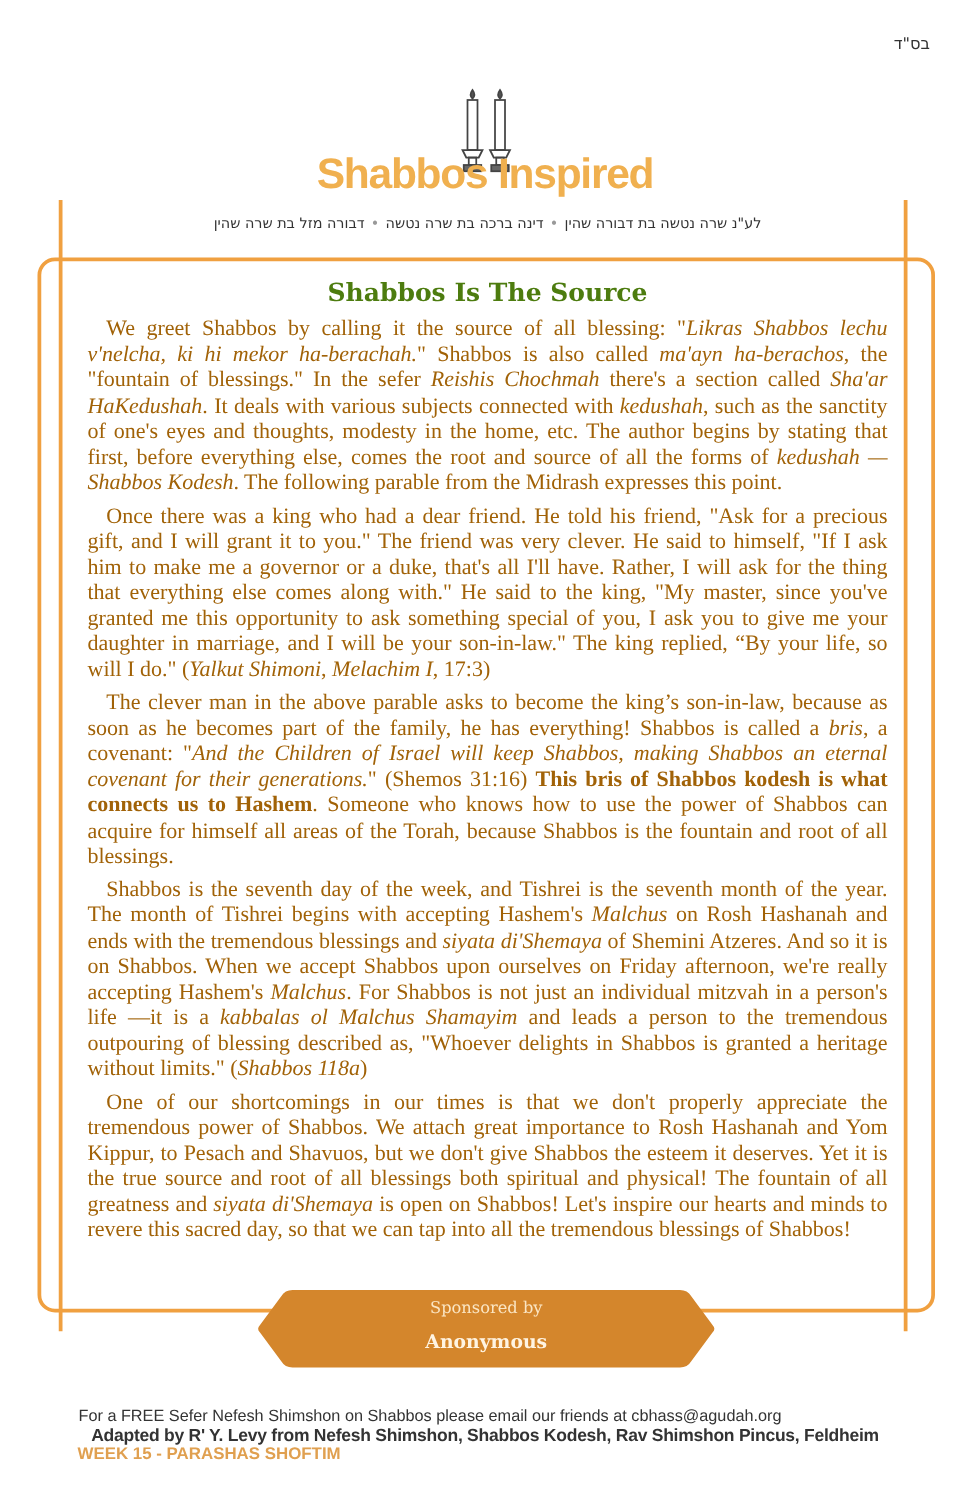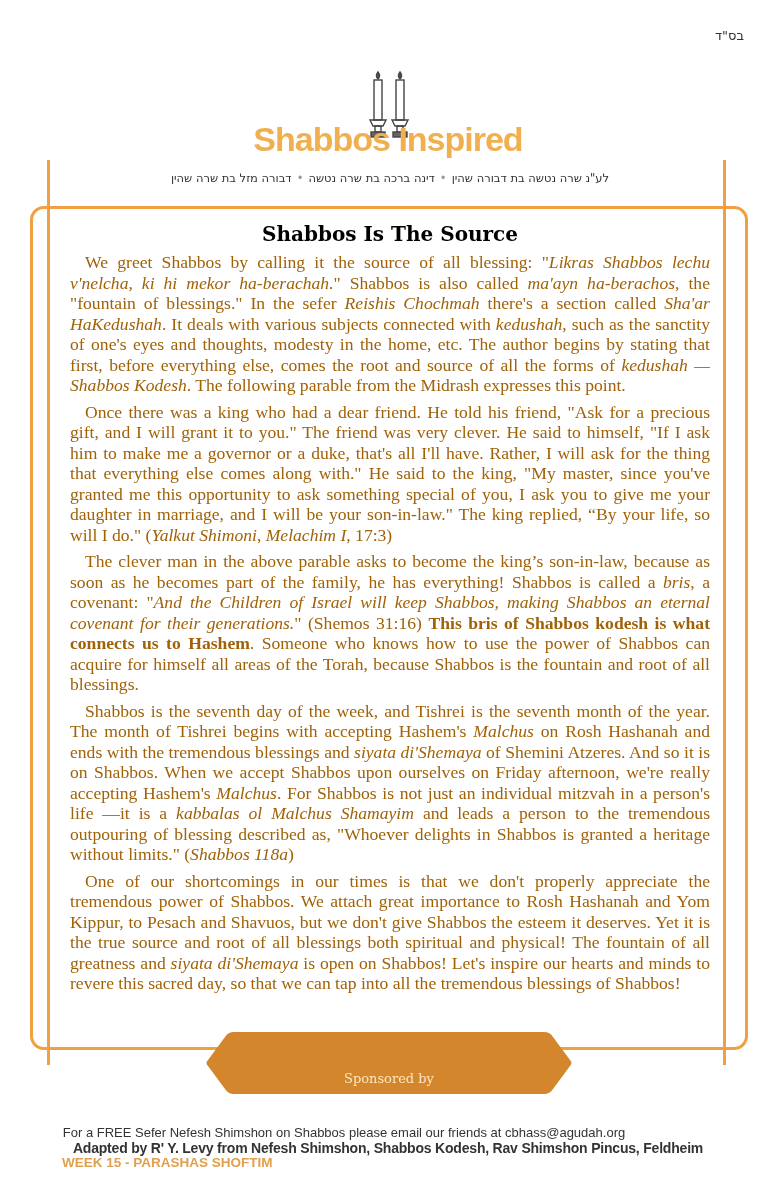--- a/index.html
+++ b/index.html
@@ -12,27 +12,27 @@
   .arc-svg { position:absolute; left:0; top:0; }
   .candles { position:absolute; left:368px; top:38px; }
   .brand { position:absolute; top:120px; left:0; width:776px; text-align:center;
     font-family:"Liberation Sans", sans-serif; font-weight:bold; font-size:34px; color:#f0b04f; letter-spacing:-1px; }
   .dedication { position:absolute; top:171px; left:130px; width:520px; text-align:center; direction:rtl;
     font-family:"DejaVu Sans", sans-serif; font-size:11.5px; color:#333; white-space:nowrap; }
   .dedication .sep { color:#999; margin:0 5px; }
   .vline { position:absolute; width:3px; background:#f0a040; top:160px; height:905px; }
   .frame { position:absolute; left:30px; top:206px; width:712px; height:838px; border:3px solid #f0a040; border-radius:14px; }
   .article { position:absolute; left:70px; top:222px; width:640px; }
-  .title { text-align:center; font-weight:bold; font-size:20px; color:#000000; margin:0 0 6px 0; font-family:"DejaVu Serif", serif; }
+  .title { text-align:center; font-weight:bold; font-size:20px; color:#4d7c0f; margin:0 0 6px 0; font-family:"DejaVu Serif", serif; }
   .para { font-family:Liberation Serif, serif; font-size:17.6px; line-height:20.5px; text-align:justify; margin:0 0 6px 0; text-indent:15px; color:#a16207; }
   .para i { font-style:italic; }
   .para b { font-weight:bold; }
   .sponsor { position:absolute; left:204px; top:1030px; width:370px; height:66px; }
   .sponsor svg { position:absolute; left:0; top:0; }
-  .sponsor .s-lbl { position:absolute; top:9px; width:100%; text-align:center; color:#fbe6c4; font-size:13px; font-family:"DejaVu Serif", serif;margin-top:32px; }
+  .sponsor .s-lbl { position:absolute; top:9px; width:100%; text-align:center; color:#fbe6c4; font-size:13px; font-family:"DejaVu Serif", serif; }
   .sponsor .s-name { position:absolute; top:34px; width:100%; text-align:center; color:#fff4e2; font-size:15px; font-weight:bold; font-family:"DejaVu Serif", serif; }
   .credit { position:absolute; top:1104px; left:0; width:776px; text-align:center; font-family:"Liberation Sans", sans-serif; font-weight:bold; font-size:14px; color:#333; letter-spacing:-0.2px;margin-top:36px; }
   .free { position:absolute; top:1125px; left:0; width:688px; text-align:center; font-family:"Liberation Sans", sans-serif; font-size:13px; color:#333; }
   .week { position:absolute; top:1155px; left:26px; font-family:"Liberation Sans", sans-serif; font-weight:bold; font-size:13.5px; color:#e0a050;margin-left:36px; }
   .tosponsor { position:absolute; top:1155px; right:28px; font-family:"Liberation Sans", sans-serif; font-weight:bold; font-size:13.5px; color:#999;margin-top:46px; }
 </style>
 </head>
 <body>
 
 <div class="bsd">בס"ד</div>
@@ -85,18 +85,19 @@
       <p class="para"><span>Shabbos is the seventh day of the week, and Tishrei is the seventh month of the year. The month of Tishrei begins with accepting Hashem's </span><i>Malchus</i><span> on Rosh Hashanah and ends with the tremendous blessings and </span><i>siyata di'Shemaya</i><span> of Shemini Atzeres. And so it is on Shabbos. When we accept Shabbos upon ourselves on Friday afternoon, we're really  accepting Hashem's </span><i>Malchus</i><span>. For Shabbos is not just an individual mitzvah in a person's life —it is a </span><i>kabbalas ol Malchus Shamayim</i><span> and leads a person to the tremendous outpouring of blessing described as, "Whoever delights in Shabbos is granted a heritage without limits." (</span><i>Shabbos 118a</i><span>)</span></p>
       <p class="para"><span>One of our shortcomings in our times is that we don't properly appreciate the tremendous power of Shabbos. We attach great importance to Rosh Hashanah and Yom Kippur, to Pesach and Shavuos, but we don't give Shabbos the esteem it deserves. Yet it is the true source and root of all blessings both spiritual and physical! The fountain of all greatness and </span><i>siyata di'Shemaya</i><span> is open on Shabbos! Let's inspire our hearts and minds to revere this sacred day, so that we can tap into all the tremendous blessings of Shabbos!</span></p>
     </div>
 </div>
 
 <div class="sponsor">
   <svg width="370" height="66" viewBox="0 0 370 66">
     <path d="M30 2 H340 Q346 2 349 7 L366 30 Q369 33 366 36 L349 59 Q346 64 340 64 H30 Q24 64 21 59 L4 36 Q1 33 4 30 L21 7 Q24 2 30 2 Z" fill="#d4862c"></path>
   </svg>
   <div class="s-lbl">Sponsored by</div>
+  <div class="s-name">Anonymous</div>
 </div>
 
 <div class="credit">Adapted by R' Y. Levy from Nefesh Shimshon, Shabbos Kodesh, Rav Shimshon Pincus, Feldheim</div>
 <div class="free">For a FREE Sefer Nefesh Shimshon on Shabbos please email our friends at cbhass@agudah.org</div>
 <div class="week">WEEK 15 - PARASHAS SHOFTIM</div>
 <div class="tosponsor">To Sponsor: ShabbosInspired@gmail.com</div>
 
 </body></html>

